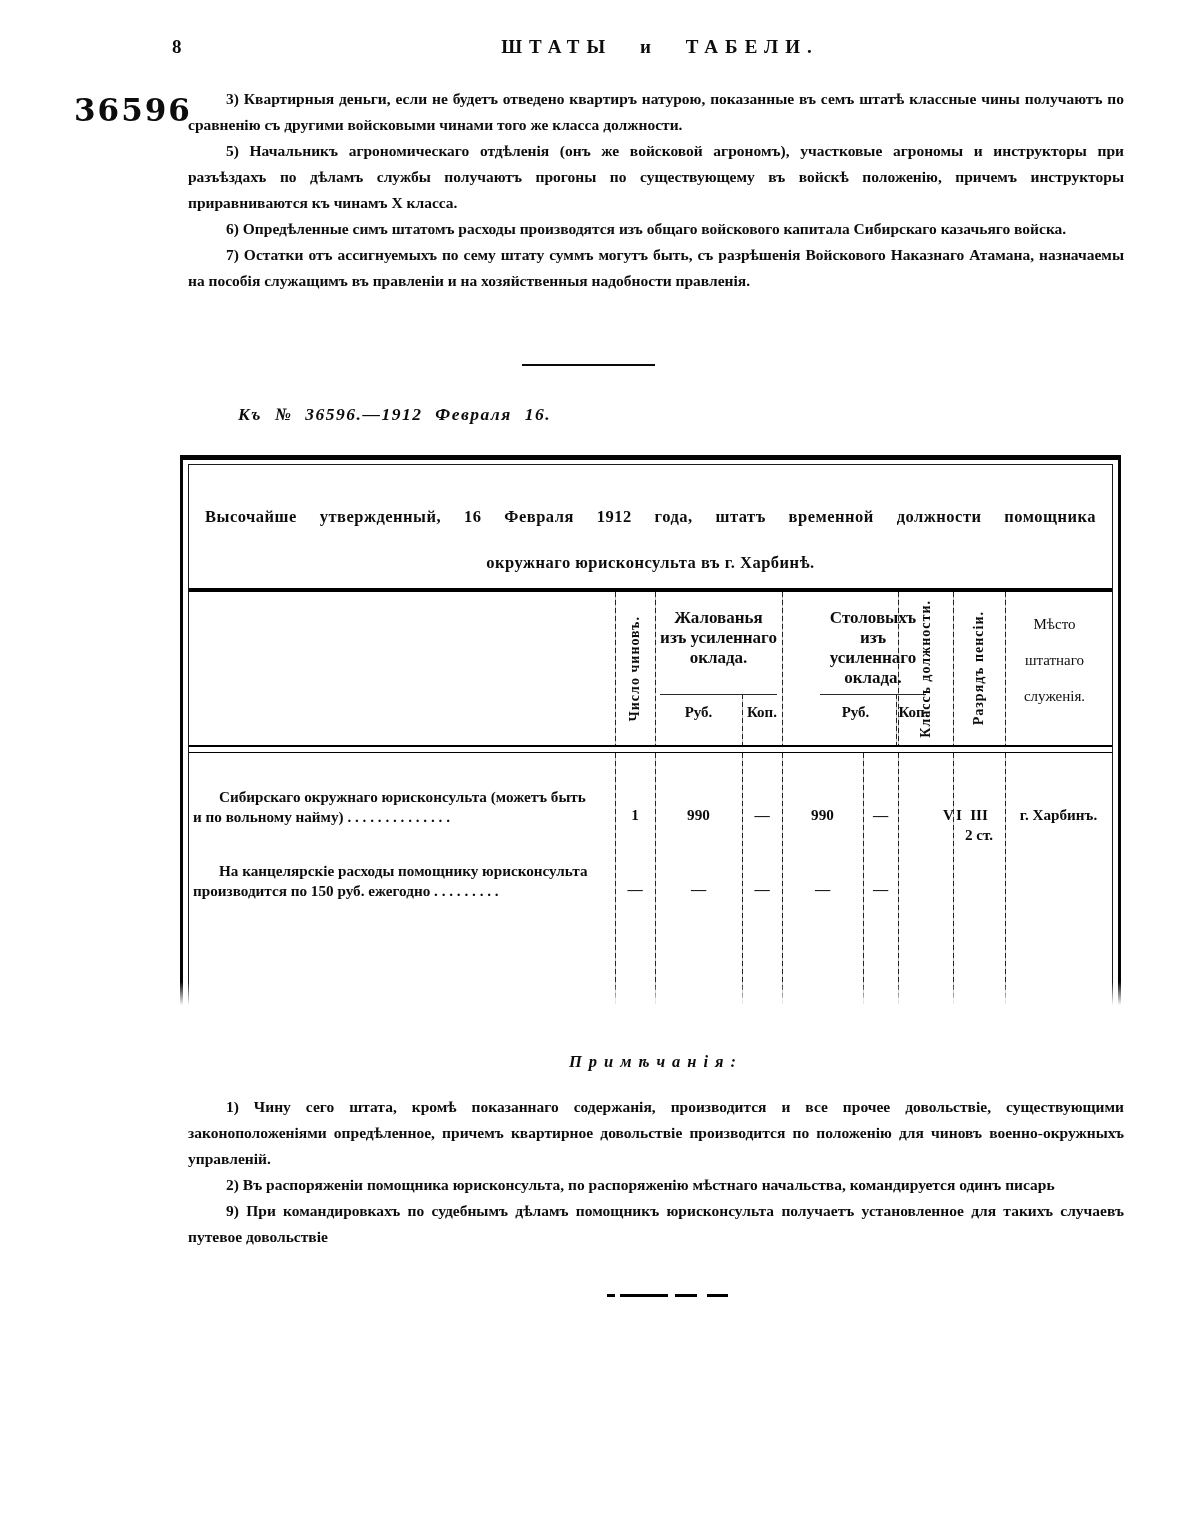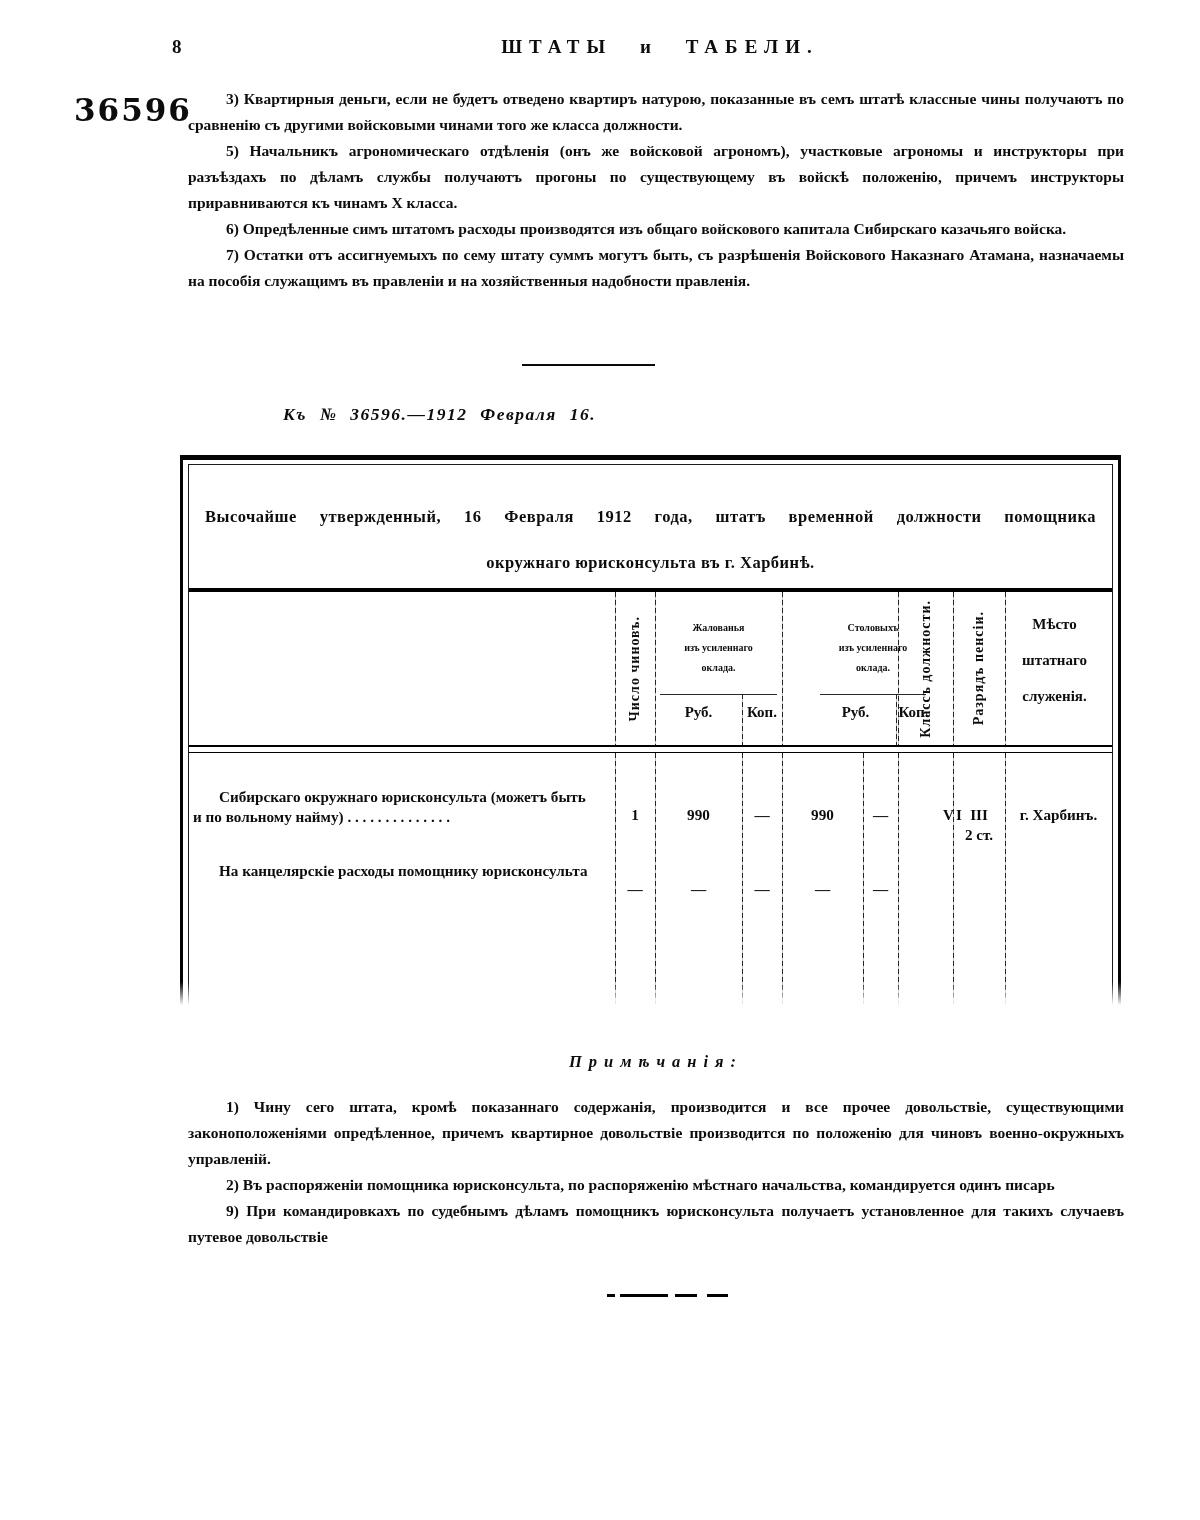--- a/index.html
+++ b/index.html
@@ -47,21 +47,21 @@
     left:607px;top:1294px;width:121px;height:3px;
     background:linear-gradient(90deg,
       #000 0 7%,rgba(0,0,0,0) 7% 11%,
       #000 11% 50%,rgba(0,0,0,0) 50% 56%,
       #000 56% 74%,rgba(0,0,0,0) 74% 83%,
       #000 83% 100%);
   }
   .ref-line{
     position:absolute;left:238px;top:404px;
     font-size:17.5px;font-weight:bold;font-style:italic;
-    letter-spacing:1.5px;word-spacing:7px;margin-left:45px;
+    letter-spacing:1.5px;word-spacing:7px;
   }
   .notes-heading{
     position:absolute;left:188px;top:1052px;width:936px;
     text-align:center;
     font-size:16.5px;font-weight:bold;font-style:italic;
     letter-spacing:7px;
   }
   
   .table-frame{
     position:absolute;left:180px;top:455px;width:941px;height:552px;
@@ -107,30 +107,30 @@
   .rot{
     writing-mode:vertical-rl;transform:rotate(180deg);
     font-size:14px;font-weight:bold;letter-spacing:1px;white-space:nowrap;
   }
   .h-num{left:426px;width:40px;}
   .h-class{left:709px;width:55px;}
   .h-raz{left:764px;width:52px;}
   .h-g1{left:466px;width:127px;}
   .h-g2{left:626px;width:116px;}
   .g-label{
-    text-align:center;font-size:10px;font-weight:bold;
-    line-height:20px;padding-top:26px;
+    text-align:center;font-size:17px;font-weight:bold;
+    line-height:20px;padding-top:16px;
   }
   .g-rule{position:absolute;left:5px;right:5px;top:102px;border-top:1px solid #2a2a2a;}
   .g-sub{position:absolute;top:112px;font-size:15px;font-weight:bold;text-align:center;}
   .g1-rub{left:0;width:87px;}.g1-kop{left:87px;width:40px;}
   .g2-rub{left:0;width:81px;}.g2-kop{left:81px;width:35px;}
   .h-place{
     left:808px;right:0;text-align:center;
-    font-size:15px;font-weight:bold;line-height:36px;padding-top:14px;
+    font-size:15px;font-weight:normal;line-height:36px;padding-top:14px;
   }
   .h-place span{display:block;}
   
   .t-row{position:absolute;left:0;right:0;}
   .row-1{top:34px;}
   .row-2{top:108px;}
   .r-desc{
     position:absolute;left:4px;width:418px;
     font-size:15.2px;font-weight:bold;line-height:20px;
   }
@@ -258,20 +258,21 @@
           <div class="r-val rv-raz">
             <span>III</span>
             <span>2 ст.</span>
           </div>
           <div class="r-val rv-place">г. Харбинъ.</div>
         </div>
 
         <div class="t-row row-2">
           <div class="r-desc">
             <span class="l1">На канцелярскіе расходы помощнику юрисконсульта</span>
+            <span class="l2">производится по 150 руб. ежегодно . . . . . . . . .</span>
           </div>
           <div class="r-val rv-num">—</div>
           <div class="r-val rv-rub1">—</div>
           <div class="r-val rv-kop1">—</div>
           <div class="r-val rv-rub2">—</div>
           <div class="r-val rv-kop2">—</div>
           <div class="r-val rv-class"></div>
           <div class="r-val rv-raz">
             <span></span>
             <span></span>

